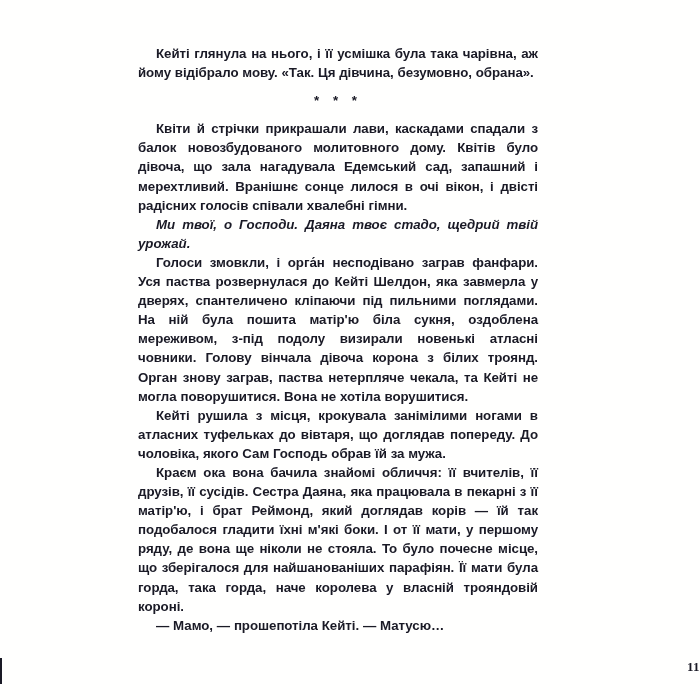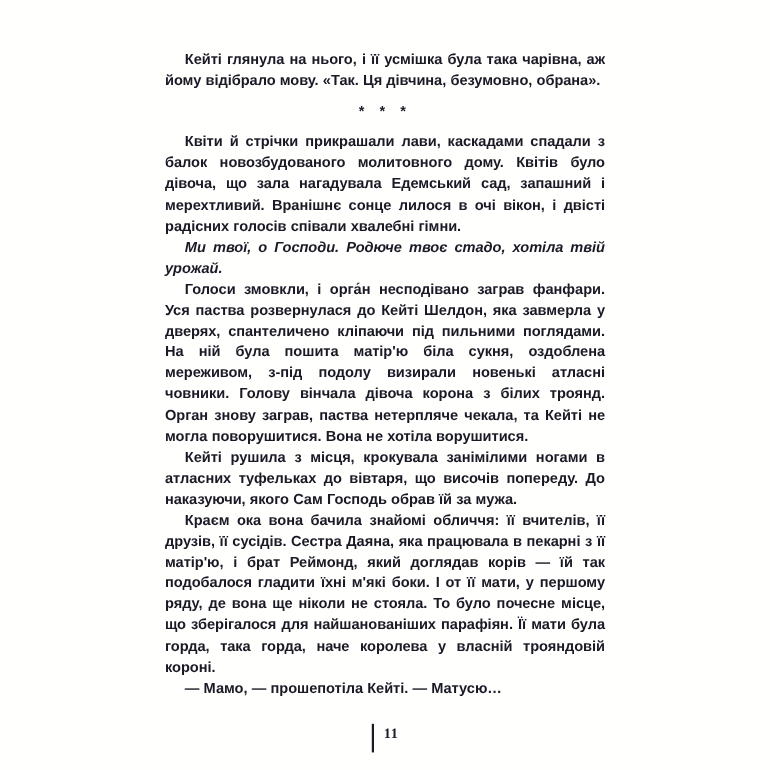--- a/index.html
+++ b/index.html
@@ -17,21 +17,21 @@
 
   .page {
     position: relative;
     width: 700px;
     height: 700px;
     box-sizing: border-box;
   }
 
   .text-column {
     position: absolute;
-    left: 150px;
+    left: 138px;
     top: 44px;
     width: 400px;
   }
 
   p.para {
     margin: 0;
     text-indent: 18px;
     text-align: justify;
     font-size: 13.3px;
     line-height: 19.1px;
@@ -57,21 +57,21 @@
     margin: 0;
     color: #1a1a26;
   }
 
   .folio {
     position: absolute;
     left: 0;
     top: 658px;
     width: 700px;
     display: flex;
-    justify-content: center;
+    justify-content: space-between;
     align-items: center;
   }
   .folio-rule {
     display: inline-block;
     width: 2px;
     height: 26px;
     background: #1a1a26;
     margin-right: 9px;
     vertical-align: middle;
   }
@@ -91,26 +91,26 @@
 <div class="page">
 
   <div class="text-column">
 
     <p class="para">Кейті глянула на нього, і її усмішка була така чарівна, аж йому відібрало мову. «Так. Ця дівчина, безумовно, обрана».</p>
 
     <p class="scene-break">* * *</p>
 
     <p class="para">Квіти й стрічки прикрашали лави, каскадами спадали з балок новозбудованого молитовного дому. Квітів було дівоча, що зала нагадувала Едемський сад, запашний і мерехтливий. Вранішнє сонце лилося в очі вікон, і двісті радісних голосів співали хвалебні гімни.</p>
 
-    <p class="para italic">Ми твої, о Господи. Родюче твоє стадо, хотіла твій урожай.</p>
+    <p class="para italic">Ми твої, о Господи. Даяна твоє стадо, щедрий твій урожай.</p>
 
     <p class="para">Голоси змовкли, і орга́н несподівано заграв фанфари. Уся паства розвернулася до Кейті Шелдон, яка завмерла у дверях, спантеличено кліпаючи під пильними поглядами. На ній була пошита матір'ю біла сукня, оздоблена мереживом, з-під подолу визирали новенькі атласні човники. Голову вінчала дівоча корона з білих троянд. Орган знову заграв, паства нетерпляче чекала, та Кейті не могла поворушитися. Вона не хотіла ворушитися.</p>
 
 
-    <p class="para">Кейті рушила з місця, крокувала занімілими ногами в атласних туфельках до вівтаря, що височів попереду. До наказуючи, якого Сам Господь обрав їй за мужа.</p>
+    <p class="para">Кейті рушила з місця, крокувала занімілими ногами в атласних туфельках до вівтаря, що доглядав попереду. До чоловіка, якого Сам Господь обрав їй за мужа.</p>
 
     <p class="para">Краєм ока вона бачила знайомі обличчя: її вчителів, її друзів, її сусідів. Сестра Даяна, яка працювала в пекарні з її матір'ю, і брат Реймонд, який доглядав корів — їй так подобалося гладити їхні м'які боки. І от її мати, у першому ряду, де вона ще ніколи не стояла. То було почесне місце, що зберігалося для найшанованіших парафіян. Її мати була горда, така горда, наче королева у власній трояндовій короні.</p>
 
     <p class="para">— Мамо, — прошепотіла Кейті. — Матусю…</p>
 
   </div>
 
   <div class="folio">
     <span class="folio-rule"></span>
     <span class="folio-num">11</span>

